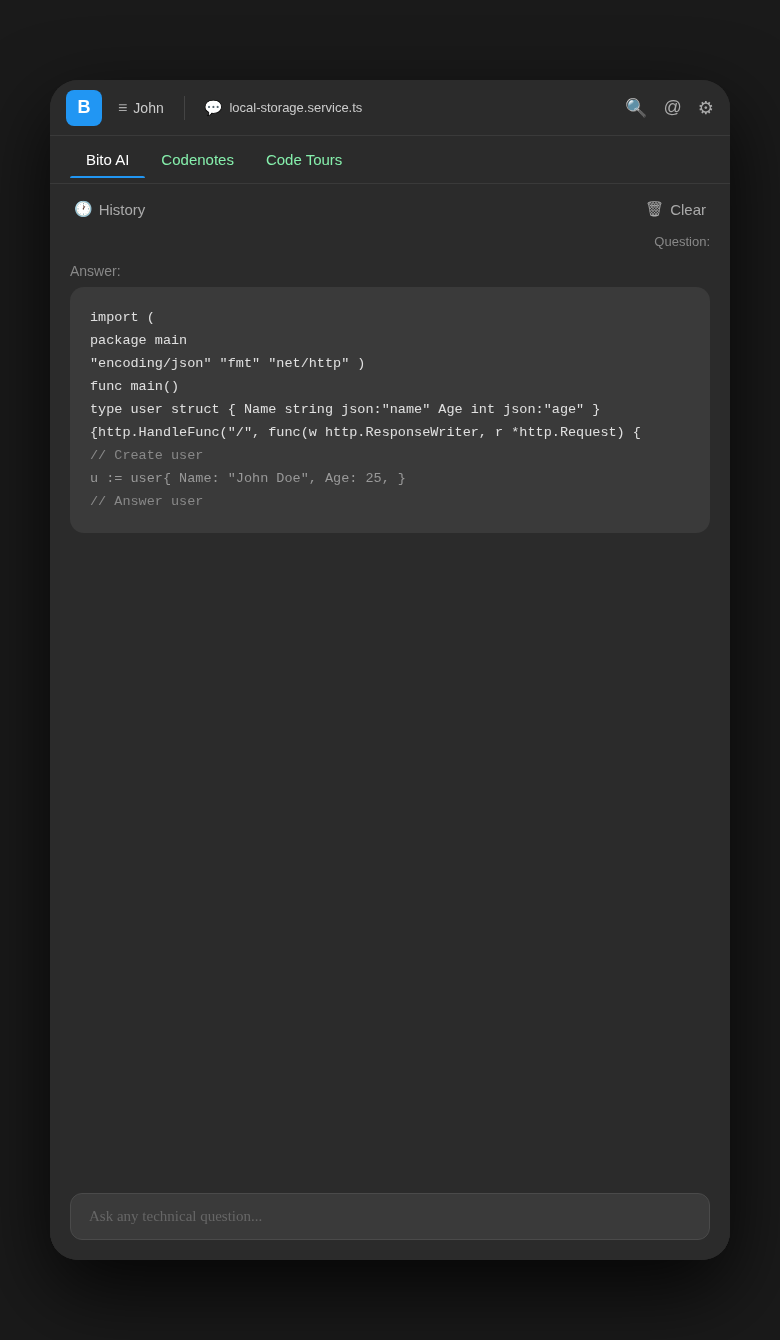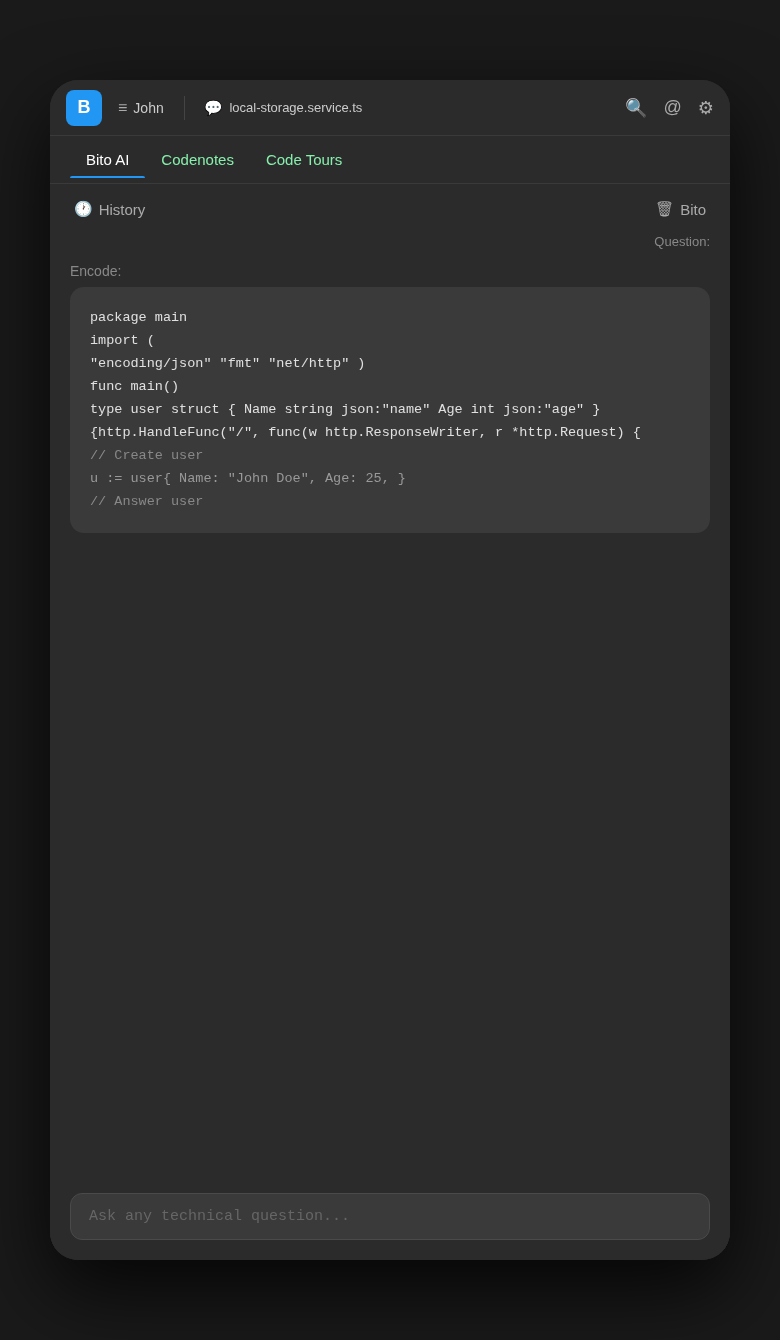--- a/index.html
+++ b/index.html
@@ -259,21 +259,21 @@
 
     .input-field {
       width: 100%;
       background: #3a3a3a;
       border: 1px solid #4a4a4a;
       border-radius: 12px;
       padding: 14px 18px;
       color: #888;
       font-size: 15px;
       outline: none;
-      font-family: Liberation Mono, monospace;
+      font-family: Liberation Serif, serif;
     }
 
     .input-field::placeholder {
       color: #666;
     }
   </style>
 </head>
 <body>
 
 <div class="outer-shell">
@@ -316,35 +316,35 @@
 
   <div class="content-area">
 
     <div class="action-row">
       <button class="history-btn">
         <span>🕐</span>
         <span>History</span>
       </button>
       <button class="clear-btn">
         <span>🗑</span>
-        <span>Bito</span>
+        <span>Clear</span>
       </button>
     </div>
 
     <div class="chat-area">
 
       <div class="question-row">
         <span class="question-label">Question:</span>
       </div>
 
       <div class="answer-section">
-        <span class="answer-label">Encode:</span>
+        <span class="answer-label">Answer:</span>
         <div class="code-block">
+          <div class="code-line">import (</div>
           <div class="code-line">package main</div>
-          <div class="code-line">import (</div>
           <div class="code-line">"encoding/json" "fmt" "net/http" )</div>
           <div class="code-line">func main()</div>
           <div class="code-line">type user struct { Name string json:"name" Age int json:"age" }</div>
           <div class="code-line">{http.HandleFunc("/", func(w http.ResponseWriter, r *http.Request) {</div>
           <div class="code-line comment">// Create user</div>
           <div class="code-line dim">u := user{ Name: "John Doe", Age: 25, }</div>
           <div class="code-line comment">// Answer user</div>
         </div>
       </div>
 

